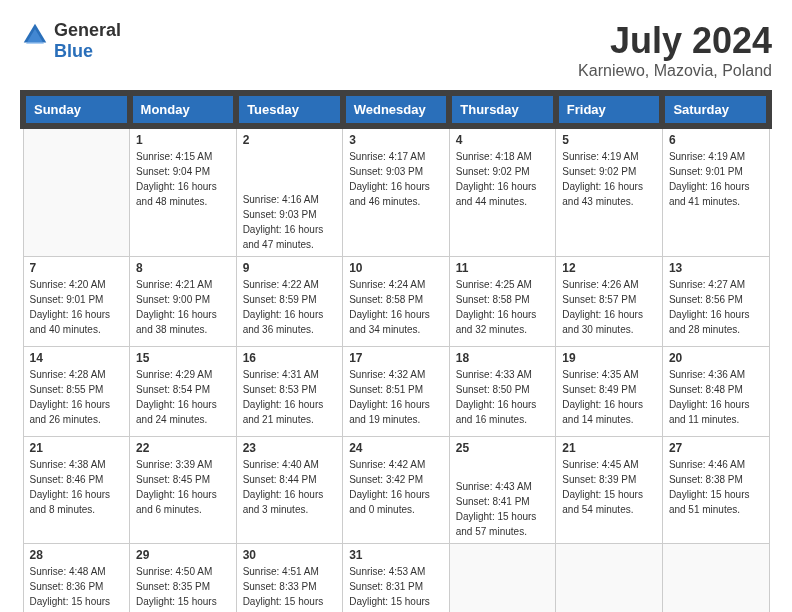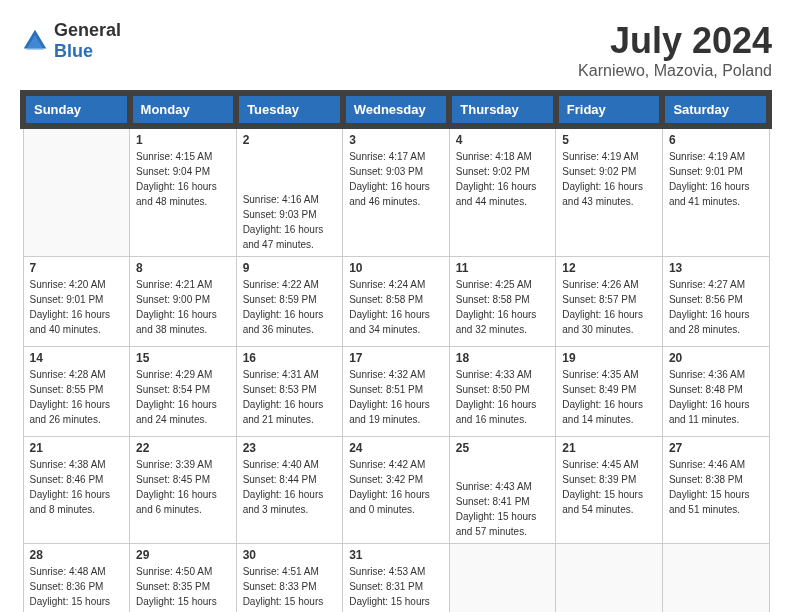--- a/index.html
+++ b/index.html
@@ -11,21 +11,20 @@
       padding: 20px;
     }
     .header {
       display: flex;
       justify-content: space-between;
       align-items: flex-start;
       margin-bottom: 10px;
     }
     .logo {
       display: flex;
-      align-items: center;
     }
     .logo-icon {
       width: 30px;
       height: 30px;
       margin-right: 4px;
     }
     .title-block {
       text-align: right;
     }
     .month-year {

